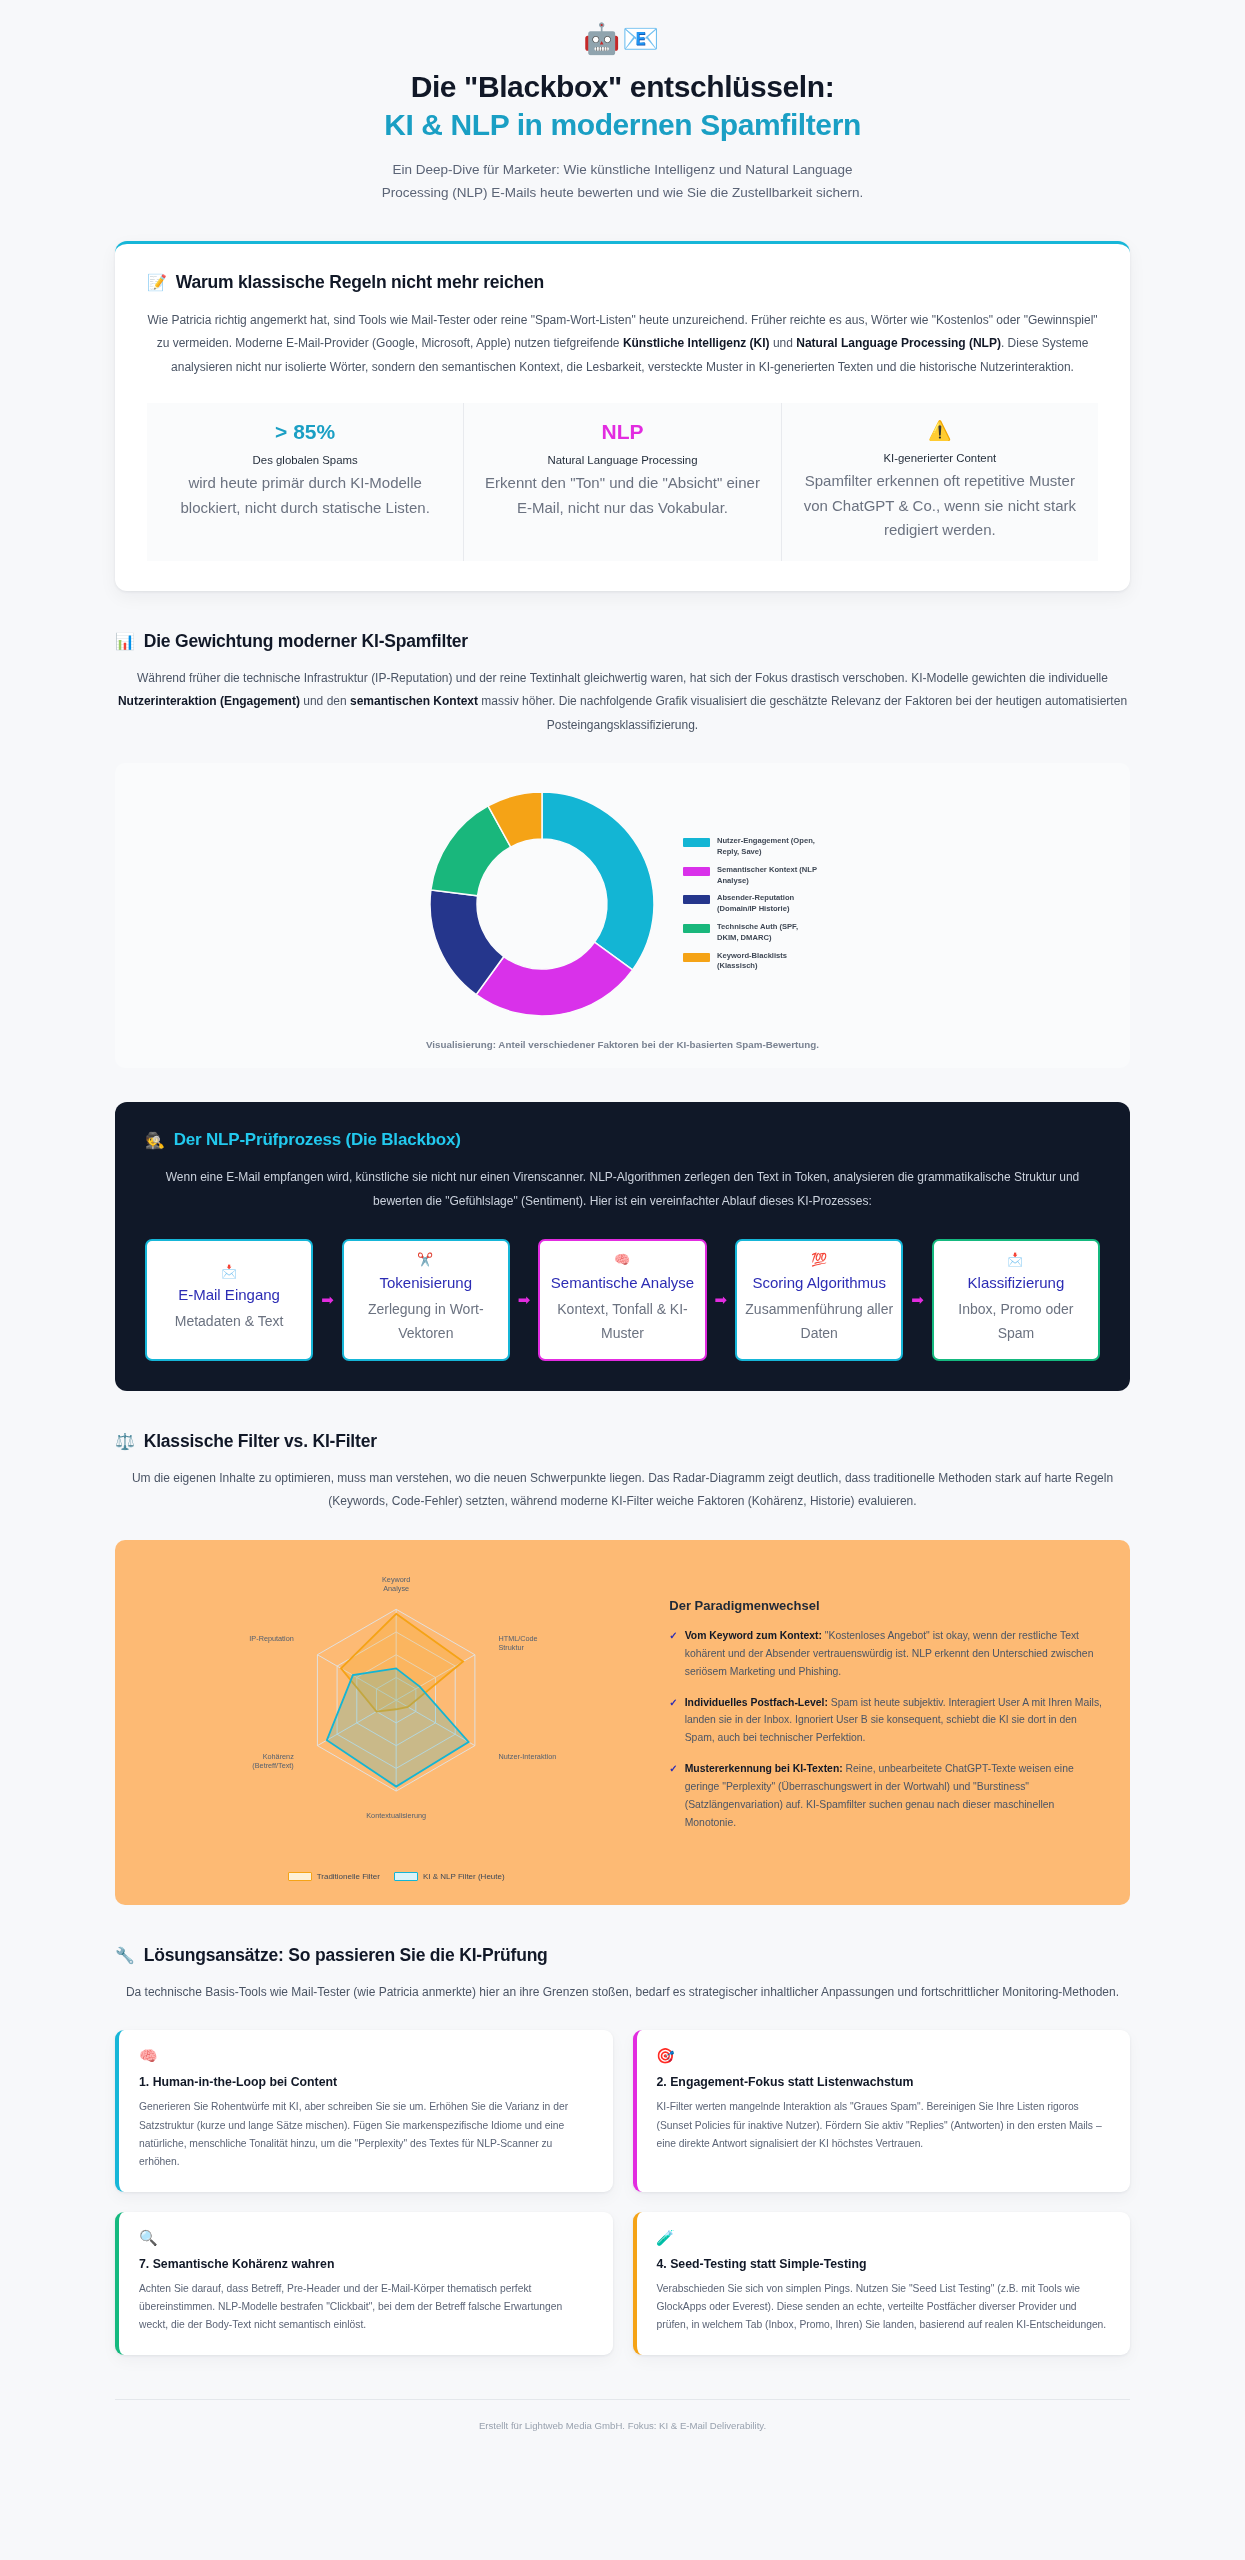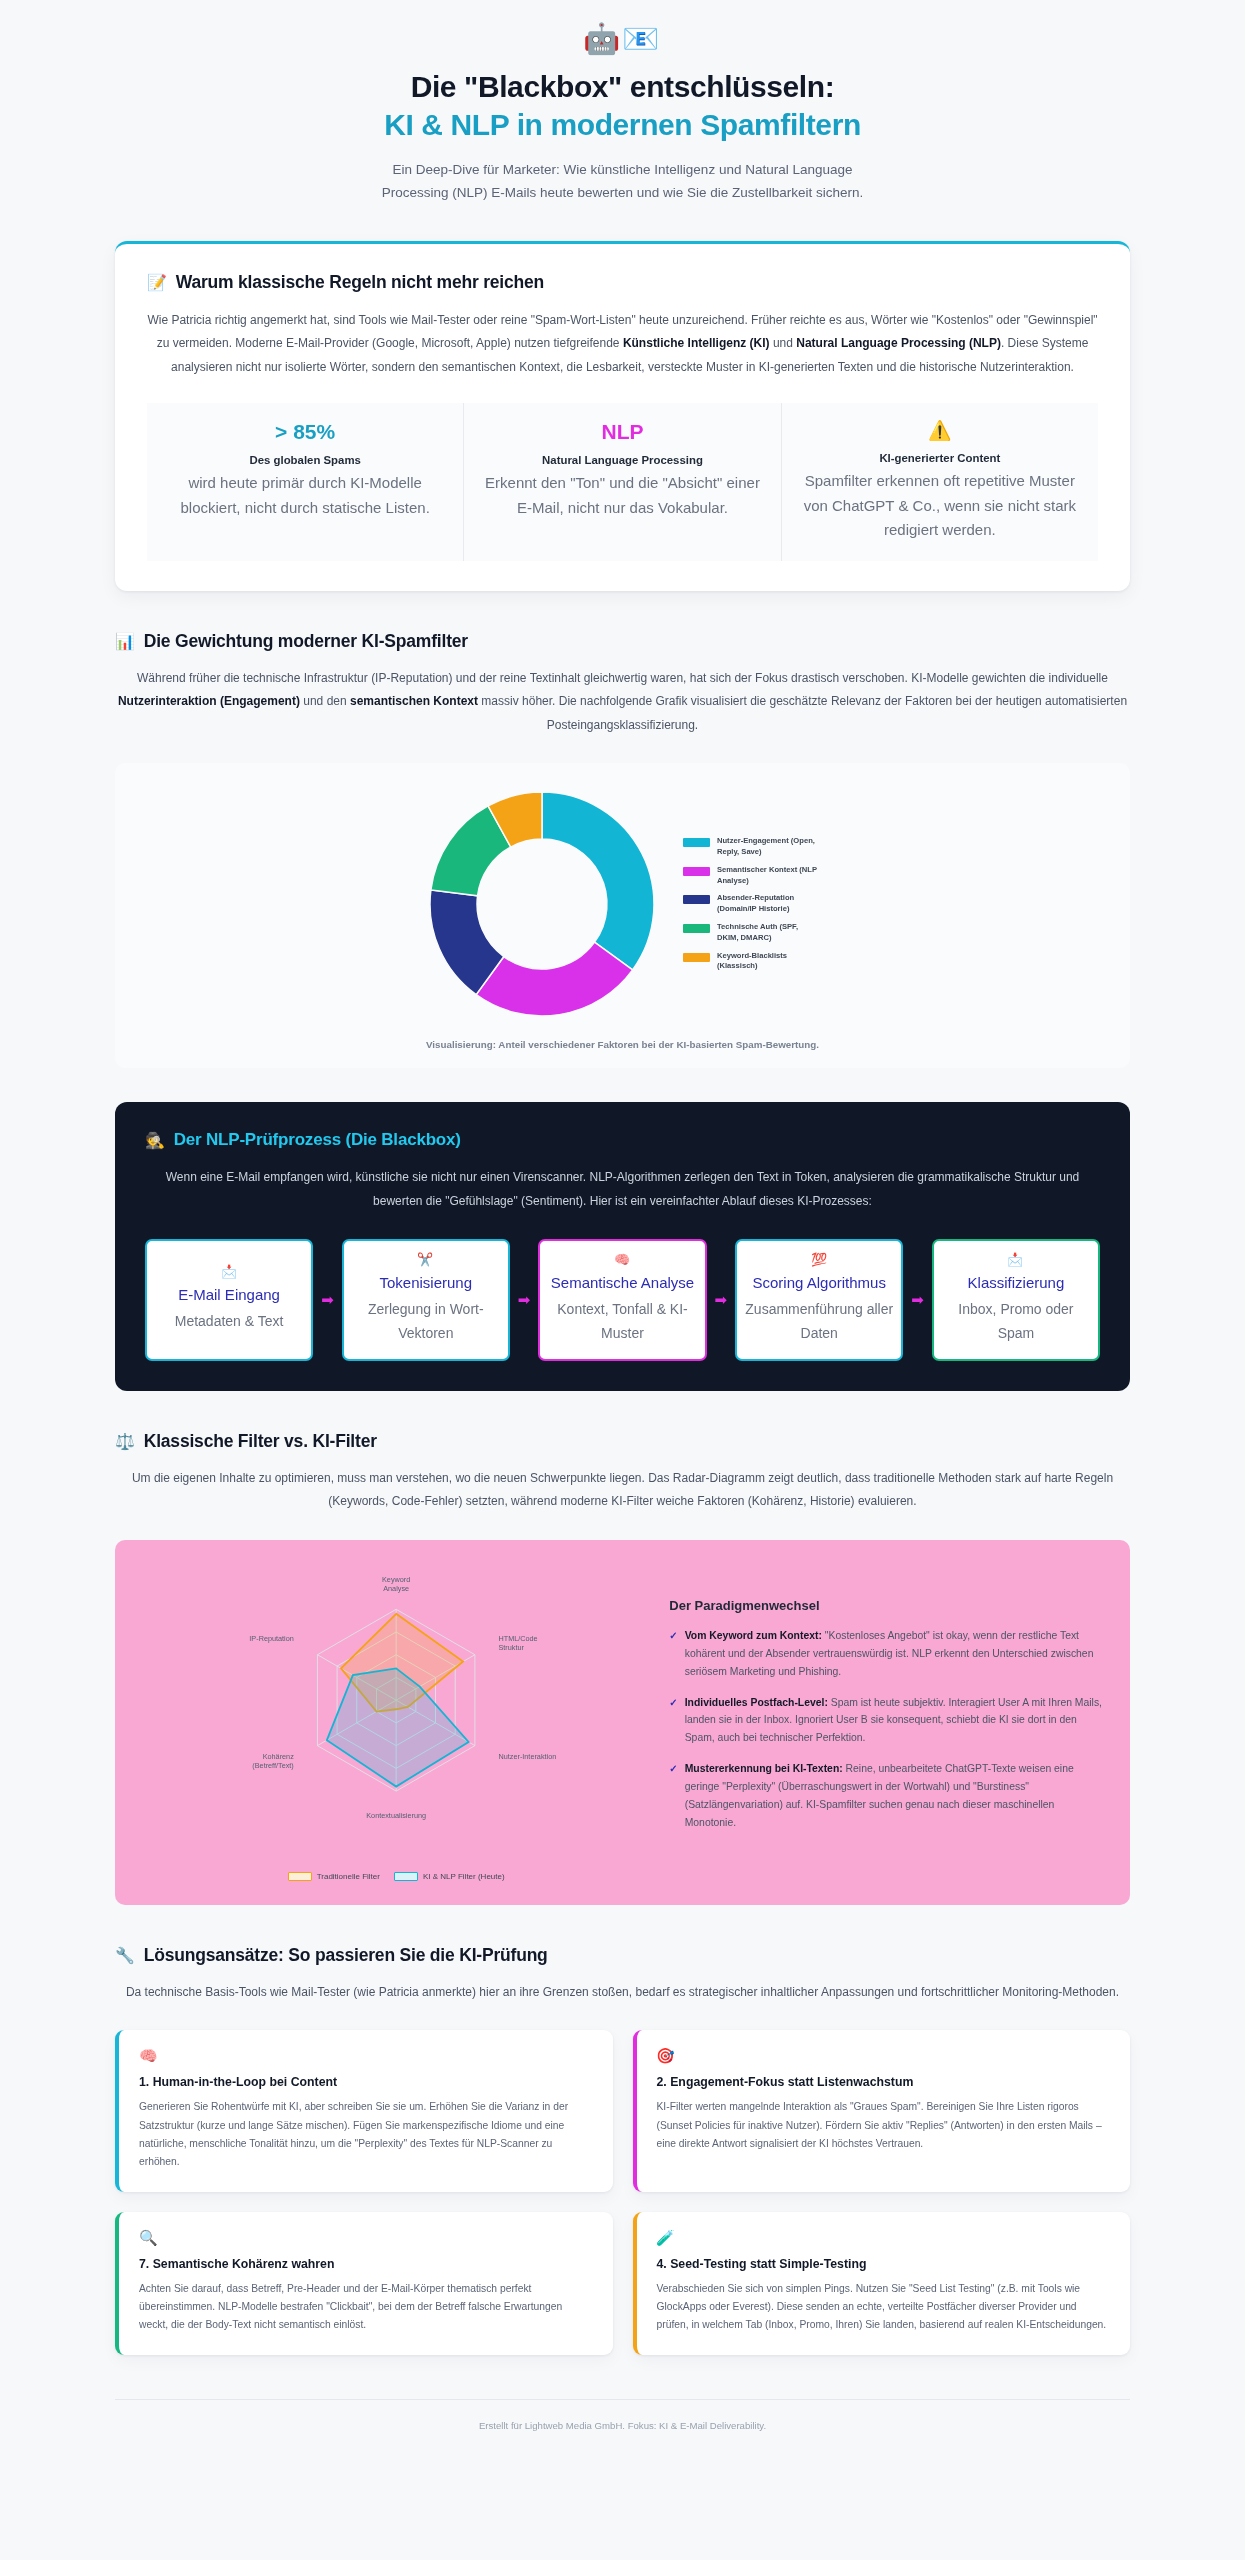--- a/index.html
+++ b/index.html
@@ -36,21 +36,21 @@
   .body-text b { color: #111827; font-weight: 700; }
 
   
   .stats { display: flex; margin-top: 24px; }
   .stat { flex: 1; text-align: center; padding: 16px 20px 18px; background: #fafbfc; }
   .stat + .stat { border-left: 1px solid #e8eaee; }
   .stat .big { font-size: 21px; font-weight: 700; line-height: 1.25; }
   .stat .big.cyan { color: #1a9fc4; }
   .stat .big.magenta { color: #e22ce0; }
   .stat .big.warn { font-size: 19px; }
-  .stat .lbl { font-size: 11.4px; font-weight: 700; color: #1f2937; margin-top: 9px; }
+  .stat .lbl { font-size: 11.4px; font-weight: 400; color: #1f2937; margin-top: 9px; }
   .stat .desc { font-size: 15px; line-height: 1.65; color: #6b7280; margin-top: 5px; }
 
   
   .section-head { margin: 40px 115px 0 115px; }
   .section-head .sec-title { font-size: 17.5px; }
   .section-head .body-text { margin-top: 15px; }
 
   
   .chart-card { background:#fafbfc; border-radius:10px; margin: 26px 115px 0 115px; padding: 26px 20px 18px; font-weight: bold; }
   .donut-wrap { display: flex; align-items: center; justify-content: center; gap: 26px; }
@@ -72,21 +72,21 @@
   }
   .step .sico { font-size: 13px; line-height: 1; }
   .step .stitle { font-size: 15px; font-weight: 400; color: #2c2cb4; margin-top: 7px; line-height: 1.3; }
   .step .sdesc { font-size: 14px; color: #6b7280; margin-top: 6px; line-height: 1.7; }
   .arrow { color: #e22ce0; font-size: 15px; display: flex; align-items: center; flex: 0 0 auto; padding: 0 2px; }
   .b-cyan { border: 2px solid #16b6d8; }
   .b-magenta { border: 2px solid #e22ce0; }
   .b-green { border: 2px solid #15b97f; }
 
   
-  .radar-card { background:#f9a8d4; border-radius:10px; margin: 26px 115px 0 115px; padding: 22px 26px 24px; display:flex; gap: 18px; }
+  .radar-card { background:#fdba74; border-radius:10px; margin: 26px 115px 0 115px; padding: 22px 26px 24px; display:flex; gap: 18px; }
   .radar-left { width: 54%; }
   .radar-right { width: 46%; padding-top: 36px; }
   .radar-right h4 { font-size: 13px; font-weight: 700; color: #1f2937; }
   .bullets { margin-top: 14px; display: flex; flex-direction: column; gap: 13px; }
   .bullet { display: flex; gap: 7px; font-size: 10.4px; line-height: 1.72; color: #4b5565; }
   .bullet .chk { color: #2c2cb4; font-weight: 700; font-size: 10px; flex: 0 0 auto; line-height: 1.8; }
   .bullet b { color: #111827; font-weight: 700; }
   .radar-legend { display: flex; justify-content: center; gap: 14px; margin-top: 6px; }
   .rl-item { display: flex; align-items: center; gap: 5px; font-size: 8px; color: #3f4855; }
   .rl-box { width: 24px; height: 9px; border-radius: 1px; }

